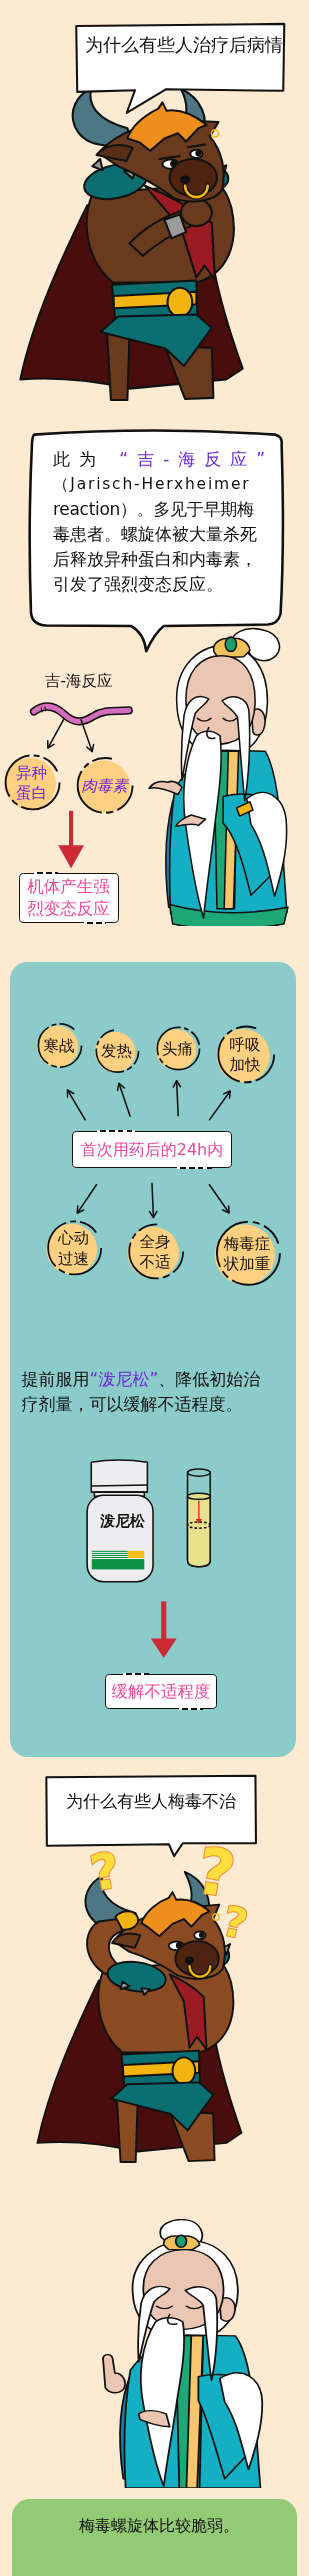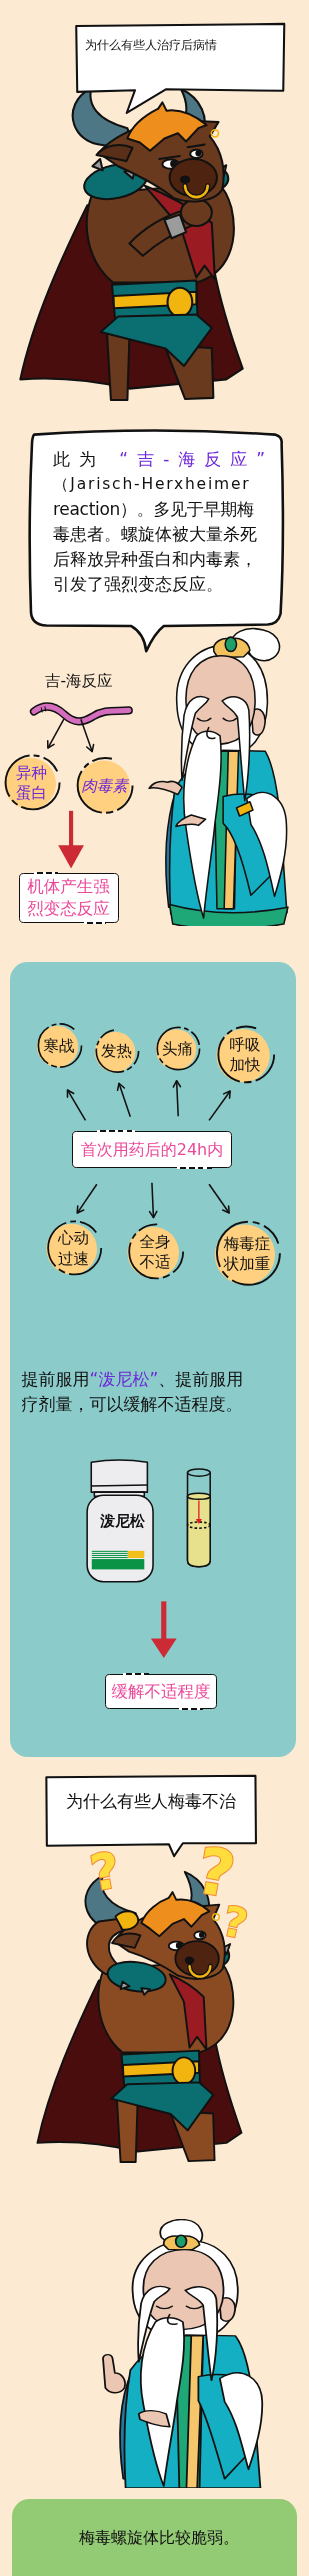--- a/index.html
+++ b/index.html
@@ -208,21 +208,21 @@
   </g>
   <g fill="#CC2A35">
     <rect x="305" y="6047" width="10" height="78"></rect>
     <polygon points="283,6122 337,6122 310,6160"></polygon>
   </g>
 </svg>
 
 <svg class="bubble-svg" style="top:0;" width="309" height="124" viewBox="0 0 600 240">
   <path d="M148,50 L552,46 L550,176 L322,173 L246,219 L262,175 L150,178 Z" fill="#fff" stroke="#111" stroke-width="4" stroke-linejoin="round"></path>
 </svg>
-<div class="btext" style="left:85px;top:33px;font-size:12px;line-height:24px;">
+<div class="btext" style="left:85px;top:33px;font-size:18px;line-height:24px;">
   <div>为什么有些人治疗后病情</div>
 </div>
 
 <svg class="bubble-svg" style="top:412px;" width="309" height="247" viewBox="0 0 600 480">
   <path d="M66,44 Q300,28 535,44 Q549,48 547,62 Q553,250 545,392 Q540,412 520,413 L318,416 Q300,430 284,465 Q280,430 255,416 L90,415 Q62,414 60,390 Q54,220 62,60 Q63,47 66,44 Z" fill="#fff" stroke="#111" stroke-width="5" stroke-linejoin="round"></path>
 </svg>
 <div class="btext" style="left:53px;top:447px;width:212px;font-size:17px;line-height:25px;">
   <div class="jline"><span>此为</span> <span class="red">“吉-海反应”</span></div>
   <div style="font-size:15.5px;letter-spacing:1.8px;">（Jarisch-Herxheimer</div>
   <div style="letter-spacing:-0.3px;">reaction）。多见于早期梅</div>
@@ -336,21 +336,21 @@
     <circle cx="47" cy="51" r="43" fill="#FFD07F"></circle>
     <circle cx="52" cy="49" r="45" fill="none" stroke="#111" stroke-width="2.8" stroke-dasharray="110 7 12 7 90 7 10 7 33" stroke-dashoffset="15"></circle>
   </svg>
   <div class="clabel">
     <span>梅毒症</span>
     <span>状加重</span>
   </div>
 </div>
 
 <div class="ptext" style="left:21.6px;top:1367px;">
-  <div><span>提前服用</span><span class="red">“泼尼松”</span><span>、提前服用</span></div>
+  <div><span>提前服用</span><span class="red">“泼尼松”</span><span>、降低初始治</span></div>
   <div>疗剂量，可以缓解不适程度。</div>
 </div>
 
 <svg class="char" style="left:82px;top:1455px;z-index:3;" width="139" height="134" viewBox="0 0 270 260">
   <g stroke="#111" stroke-width="3" stroke-linejoin="round">
     <path d="M18,14 Q72,5 127,14 L127,72 L18,72 Z" fill="#EDEDF0"></path>
     <line x1="18" y1="60" x2="127" y2="58"></line>
     <rect x="24" y="72" width="97" height="8" fill="#EDEDF0"></rect>
     <rect x="10" y="78" width="128" height="168" rx="32" fill="#EDEDF0"></rect>
   </g>
@@ -375,21 +375,21 @@
     <polygon points="221,124 233,124 227,134" fill="#E01B22"></polygon>
   </g>
 </svg>
 
 <div class="rbox" style="left:105px;top:1674px;width:112px;height:35px;">
   <span class="gap g1"></span>
   <span class="gap g2"></span>
   <div>缓解不适程度</div>
 </div>
 
-<div class="ptext" style="left:79px;top:2514px;font-size:16px;line-height:24px;margin-top:12px;">梅毒螺旋体比较脆弱。</div>
+<div class="ptext" style="left:79px;top:2514px;font-size:16px;line-height:24px;">梅毒螺旋体比较脆弱。</div>
 
 <svg class="prohib" width="309" height="3349" viewBox="0 0 600 6500">
   <g fill="none" stroke="#E8141B" stroke-width="4">
     <ellipse cx="310" cy="6218" rx="52" ry="53"></ellipse>
     <line x1="270" y1="6190" x2="352" y2="6249"></line>
   </g>
   <g fill="none" stroke="#E8141B" stroke-width="4">
     <ellipse cx="310" cy="6337" rx="52" ry="53"></ellipse>
     <line x1="270" y1="6309" x2="352" y2="6368"></line>
   </g>

